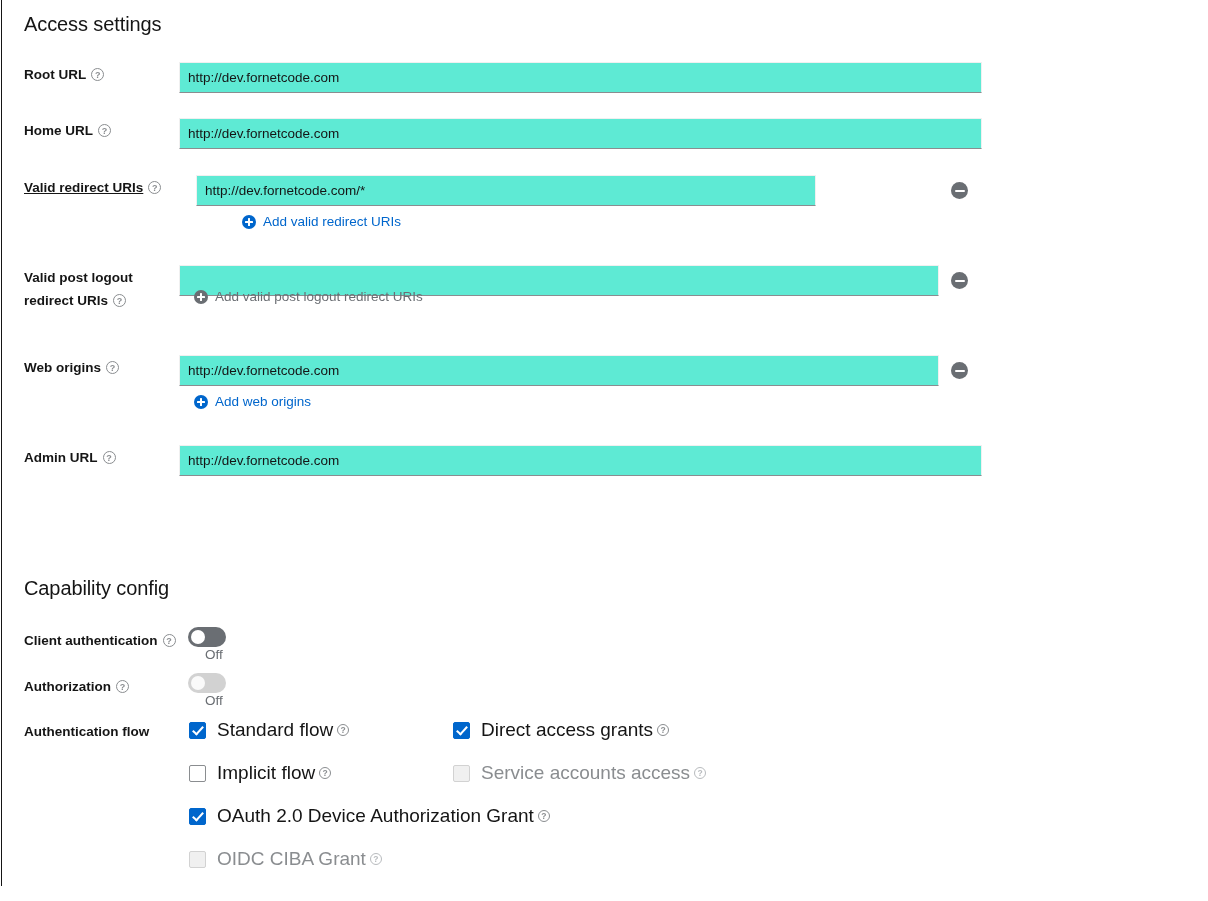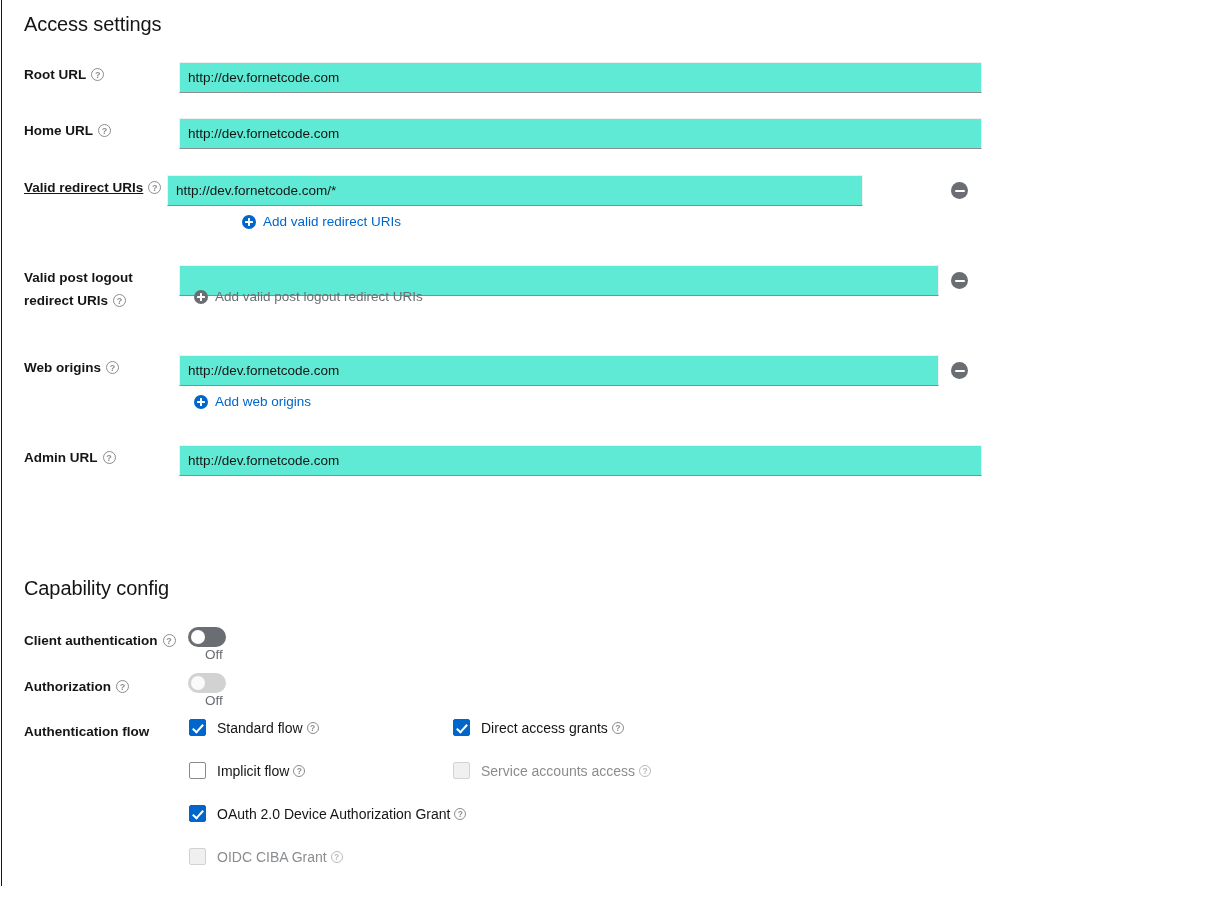--- a/index.html
+++ b/index.html
@@ -227,21 +227,21 @@
     border-width: 0 2px 2px 0;
     transform: rotate(42deg);
   }
   .cbox.disabled {
     background: #f0f0f0;
     border-color: #d2d2d2;
     cursor: default;
   }
   .cbox-text {
     margin-left: 11px;
-    font-size: 14px;
+    font-size: 19px;
     color: #151515;
     display: flex;
     align-items: center;
   }
   .cbox-text.dim { color: #8a8d90; }
 </style>
 </head>
 <body>
 
 <div class="page">
@@ -263,21 +263,21 @@
       <div class="field-label" style="top:1px;">
         <span class="lbl-text">Home URL</span><span class="help-icon"></span>
       </div>
       <input class="tinput" style="left: 179px; top: 0px; width: 803px;" type="text" value="http://dev.fornetcode.com">
     </div>
 
     <div class="row" style="top:175px;">
       <div class="field-label" style="top:1px;text-decoration:underline;">
         <span class="lbl-text">Valid redirect URIs</span><span class="help-icon"></span>
       </div>
-      <input class="tinput" style="left: 167px; top: 0px; width: 696px;" type="text" value="http://dev.fornetcode.com/*">
+      <input class="tinput" style="left: 196px; top: 0px; width: 620px;" type="text" value="http://dev.fornetcode.com/*">
       <button class="minus-btn" style="left:951px; top:7px;"></button>
       <a class="add-link" style="left:194px; top:39px;padding-left:48px;">
         <span class="plus"></span>
         <span>Add valid redirect URIs</span>
       </a>
     </div>
 
     <div class="row" style="top:265px;">
       <div class="field-label" style="top:1px; line-height:23px;">
         <span class="lbl-text">Valid post logout</span><br>

